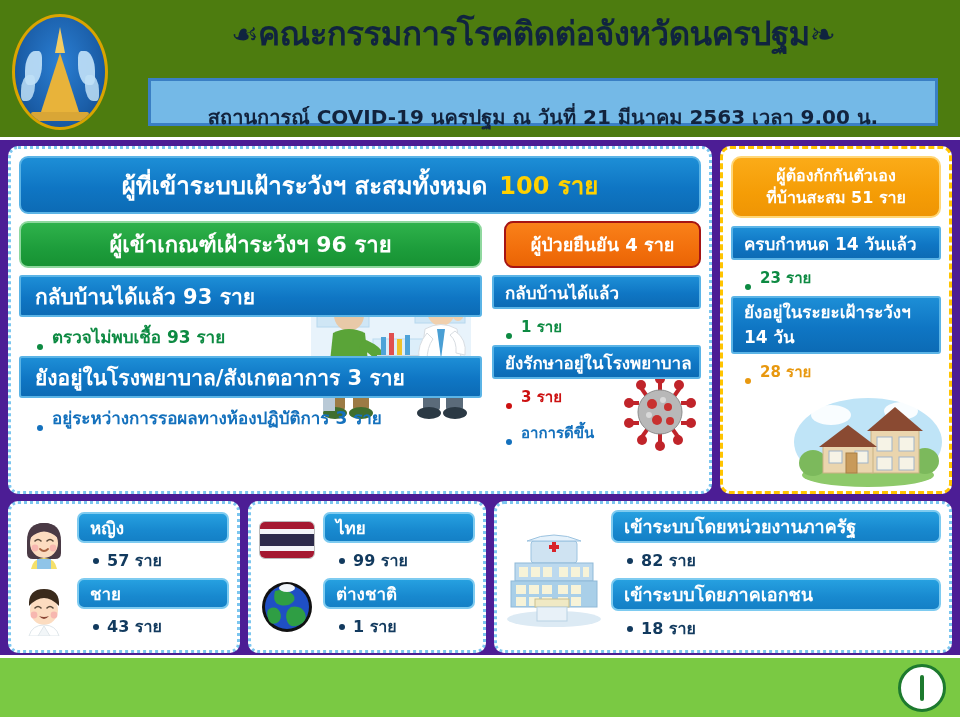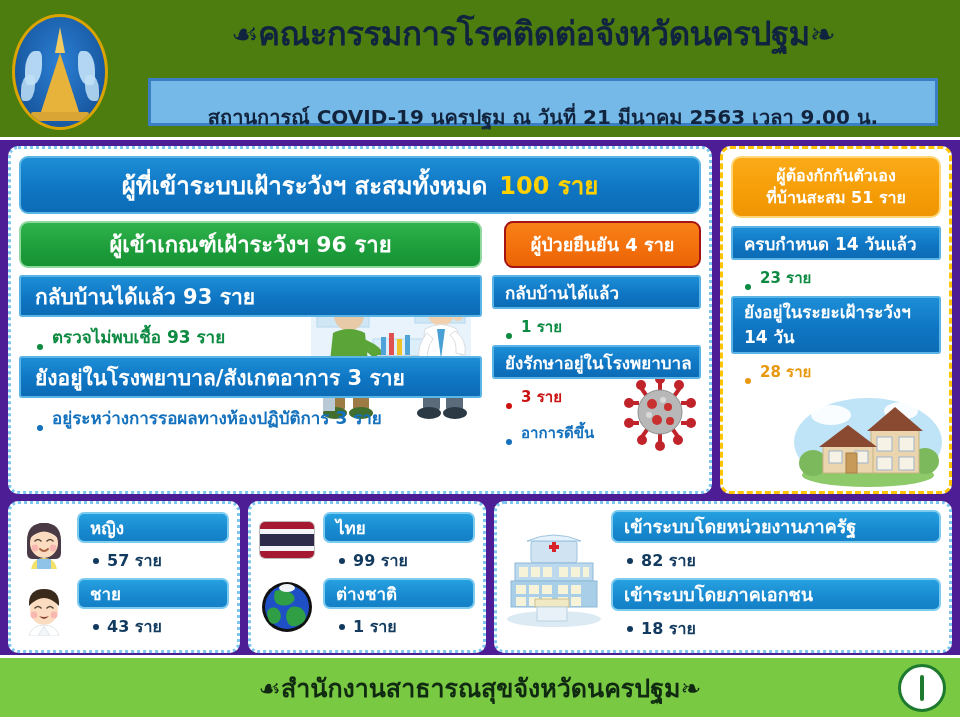--- a/index.html
+++ b/index.html
@@ -743,21 +743,18 @@
           <div class="mini-bullet">
             <span class="dot"></span>
             <span>18 ราย</span>
           </div>
         </div>
       </div>
     </div>
   </div>
 
   <div class="footer">
-    <div class="footer-title">
-      <span>☙</span><span>สำนักงานสาธารณสุขจังหวัดนครปฐม</span><span>❧</span>
-    </div>
     <div class="footer-logo">
       <div class="rod"></div>
     </div>
   </div>
 
 </div>
 
 </body></html>

